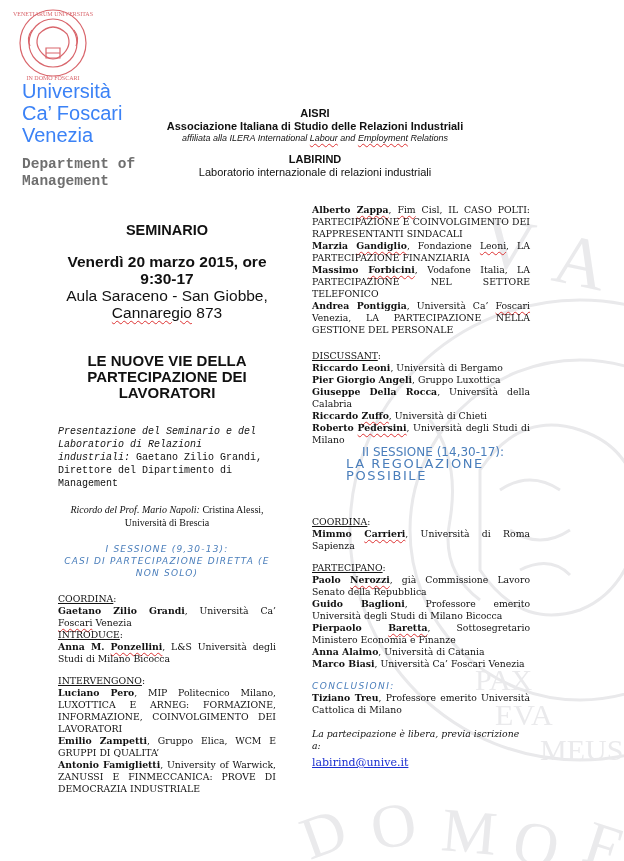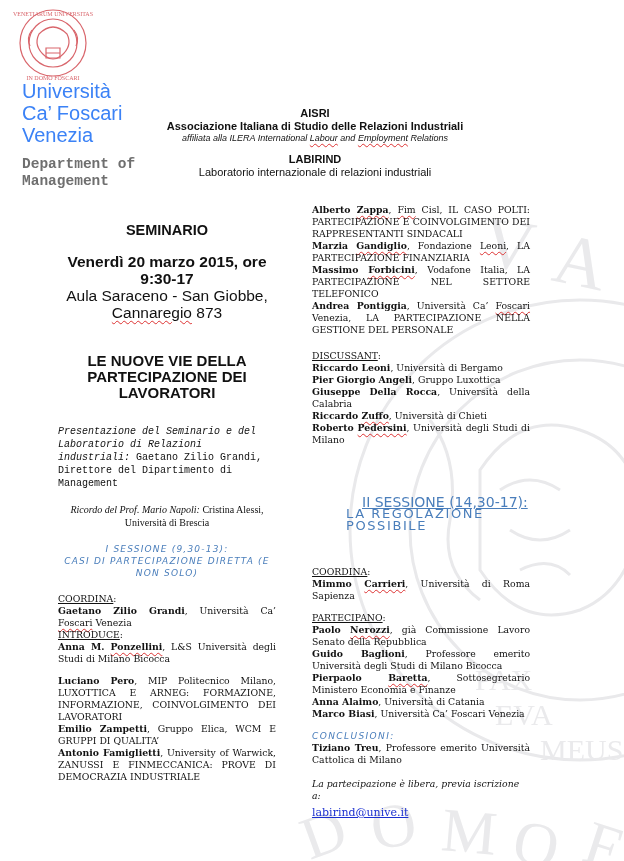--- a/index.html
+++ b/index.html
@@ -26,21 +26,21 @@
   .venue { font-family:"Liberation Sans",sans-serif; font-size:15.5px; text-align:center; line-height:17px; }
   .title { margin-top:32px; font-family:"Liberation Sans",sans-serif; font-weight:bold; font-size:15px; text-align:center; line-height:16px; }
   .pres { margin-top:24px; font-family:Liberation Mono, monospace; font-size:10px; line-height:13px; text-align:left; }
   .pres i { font-style:italic; }
   .ricordo { margin-top:13px; font-family:"Liberation Serif",serif; font-size:10px; line-height:13px; text-align:center; }
   .session { margin-top:14px; font-family:"DejaVu Sans",sans-serif; font-style:italic; font-size:9px; letter-spacing:1.2px; line-height:12px; text-align:center; color:#4a7ebb; }
   .label { text-decoration:underline; }
   .block { margin-top:14px; }
   .block2 { margin-top:10px; }
   b { font-weight:bold; }
-  .sess2-head { margin-top:50px; font-family:"DejaVu Sans",sans-serif; font-size:14px; color:#4a7ebb; line-height:12px; padding-left:50px;text-decoration:underline; }
+  .sess2-head { font-family:"DejaVu Sans",sans-serif; font-size:12px; color:#4a7ebb; line-height:12px; padding-left:50px; }
   .sess2-sub { font-family:"DejaVu Sans",sans-serif; font-size:13px; letter-spacing:1.6px; color:#4a7ebb; line-height:12px; padding-left:34px; }
   .concl { margin-top:10px; font-family:"DejaVu Sans",sans-serif; font-style:italic; font-size:9px; letter-spacing:1.4px; color:#4a7ebb; line-height:12px; }
   .note { margin-top:12px; font-family:"DejaVu Serif",serif; font-style:italic; font-size:9.3px; line-height:12px; }
   .email { font-family:"DejaVu Serif",serif; font-size:11px; color:#1a2fd0; text-decoration:underline; line-height:14px;margin-top:35px; }
 </style>
 </head>
 <body>
 
 <svg class="watermark" viewBox="0 0 344 691">
   <g fill="none" stroke="#e9e9eb" stroke-width="3">
@@ -114,20 +114,21 @@
   </div>
 
   <div class="serif block justify">
     <div><span class="label">COORDINA</span>:</div>
     <div><b>Gaetano Zilio Grandi</b><span>, Università Ca’ </span><span class="spell">Foscari</span><span> Venezia</span></div>
     <div><span class="label">INTRODUCE</span>:</div>
     <div><b><span>Anna M. </span><span class="spell">Ponzellini</span></b><span>, L&amp;S Università degli Studi di Milano Bicocca</span></div>
   </div>
 
   <div class="serif block2 justify">
+    <div><span class="label">INTERVENGONO</span>:</div>
     <div><b>Luciano Pero</b><span>, MIP Politecnico Milano, LUXOTTICA E ARNEG: FORMAZIONE, INFORMAZIONE, COINVOLGIMENTO DEI LAVORATORI</span></div>
     <div><b>Emilio Zampetti</b><span>, Gruppo Elica, WCM E GRUPPI DI QUALITA’</span></div>
     <div><b>Antonio Famiglietti</b><span>, University of Warwick, ZANUSSI E FINMECCANICA: PROVE DI DEMOCRAZIA INDUSTRIALE</span></div>
   </div>
 </div>
 
 <div class="right">
   <div class="serif justify">
     <div><b><span>Alberto </span><span class="spell">Zappa</span></b><span>, </span><span class="spell">Fim</span><span> Cisl, IL CASO POLTI: PARTECIPAZIONE E COINVOLGIMENTO DEI RAPPRESENTANTI SINDACALI</span></div>
     <div><b><span>Marzia </span><span class="spell">Gandiglio</span></b><span>, Fondazione </span><span class="spell">Leoni</span><span>, LA PARTECIPAZIONE FINANZIARIA</span></div>

